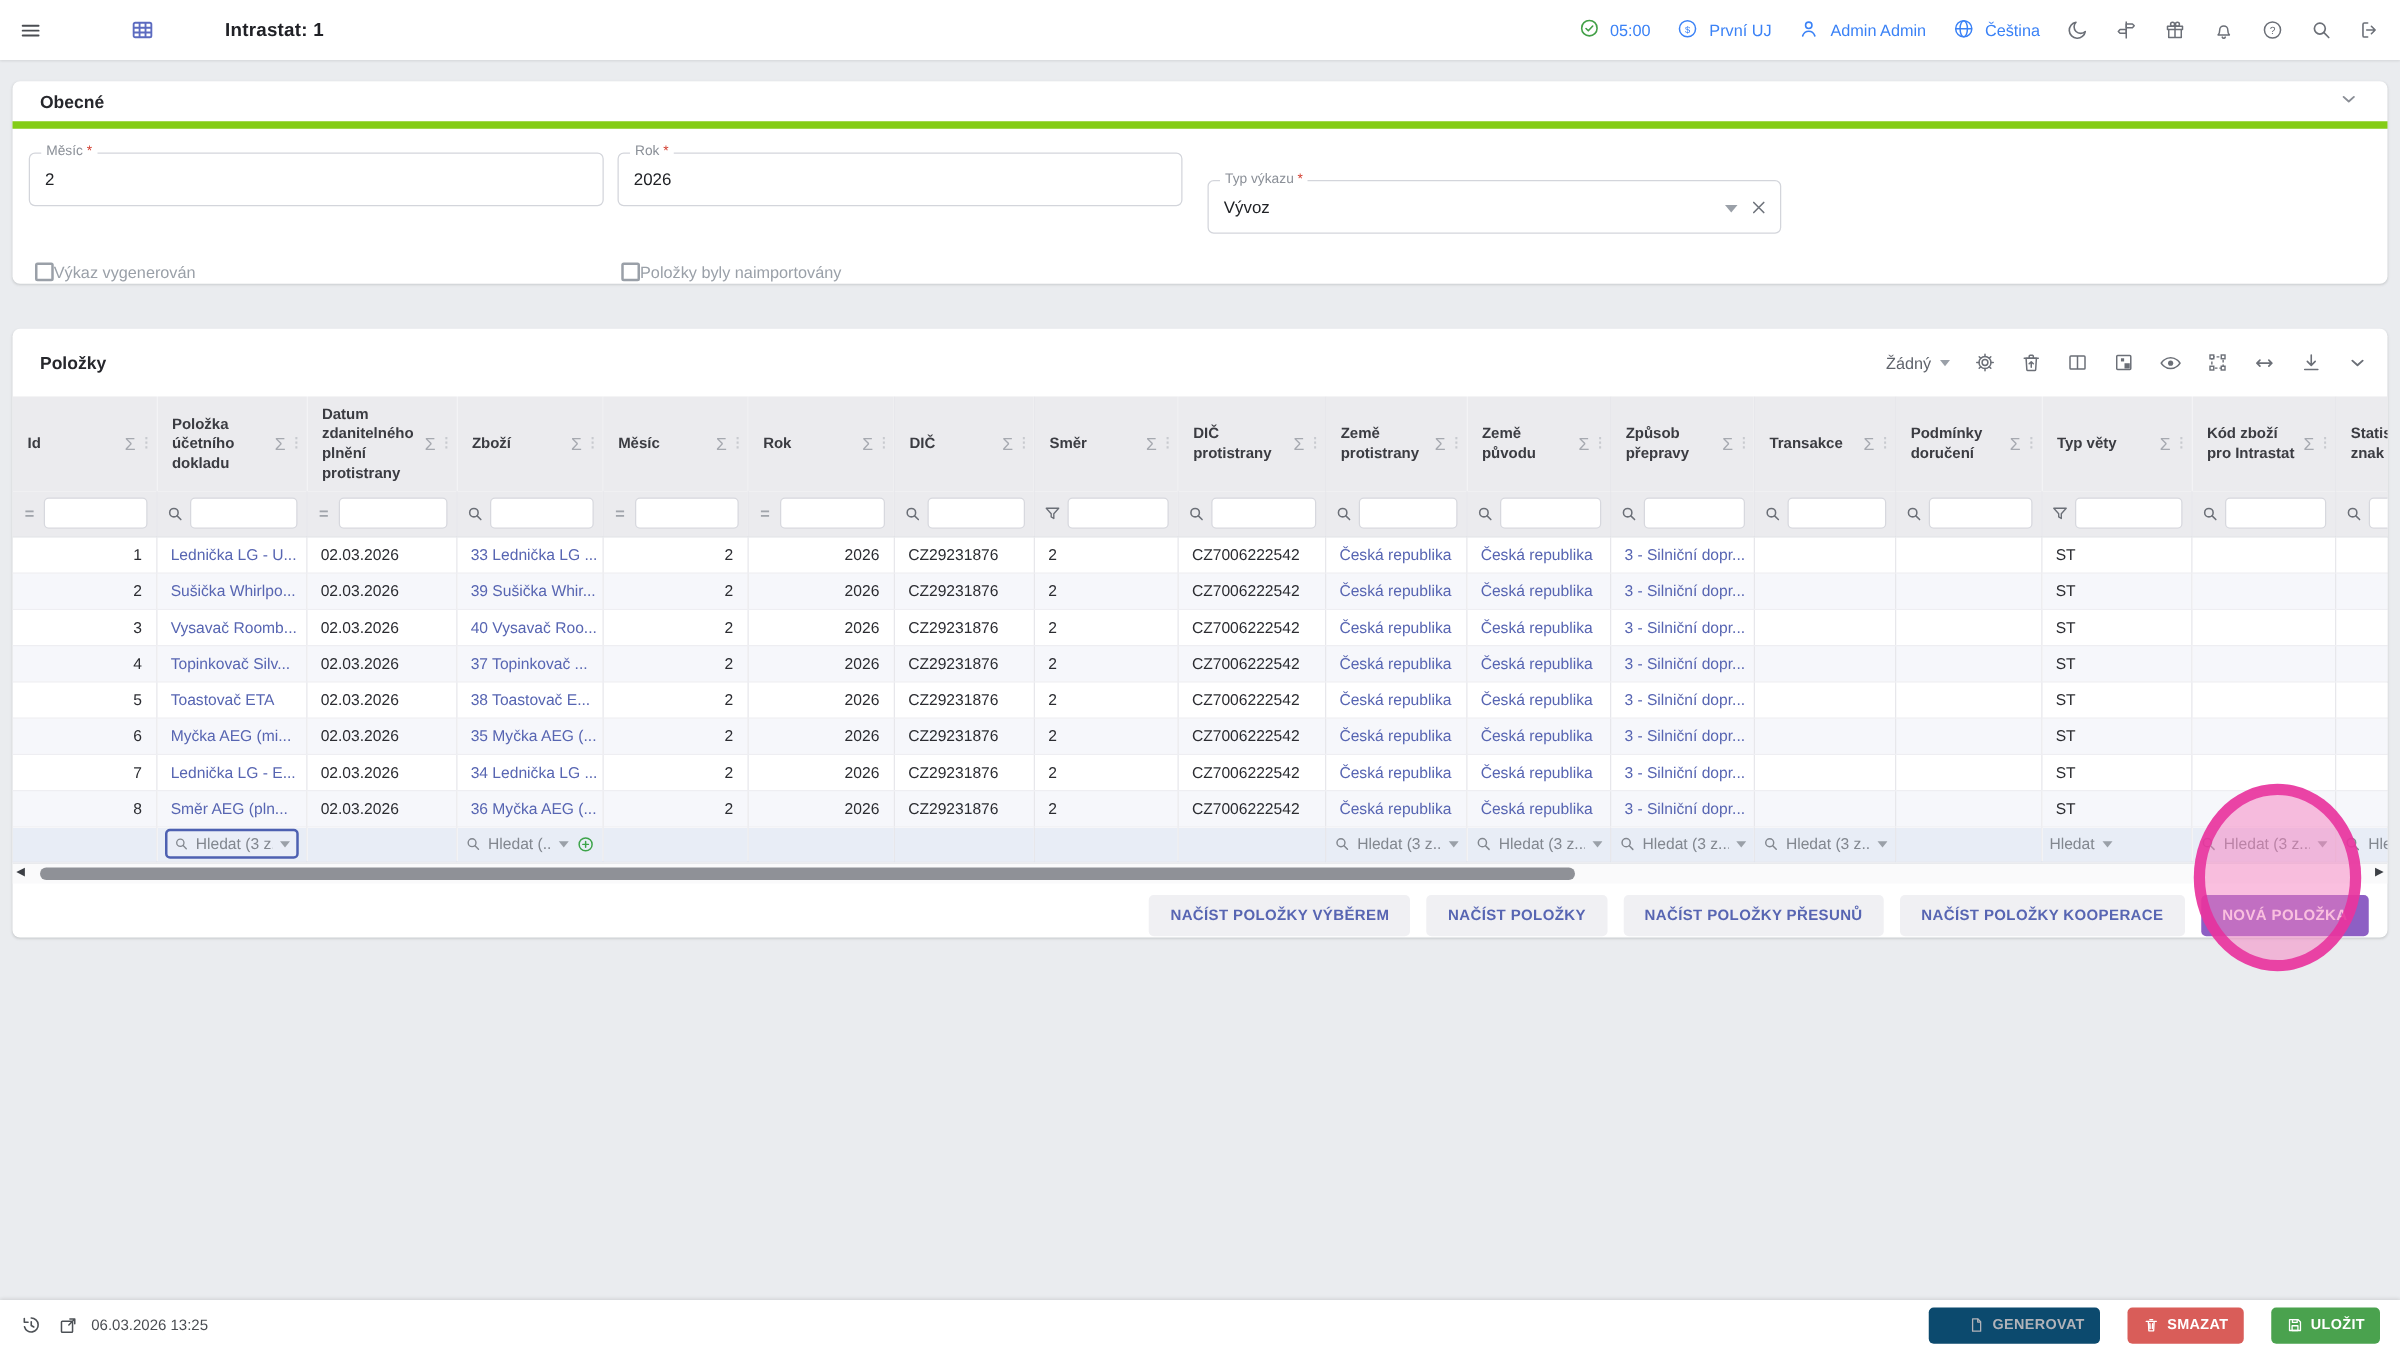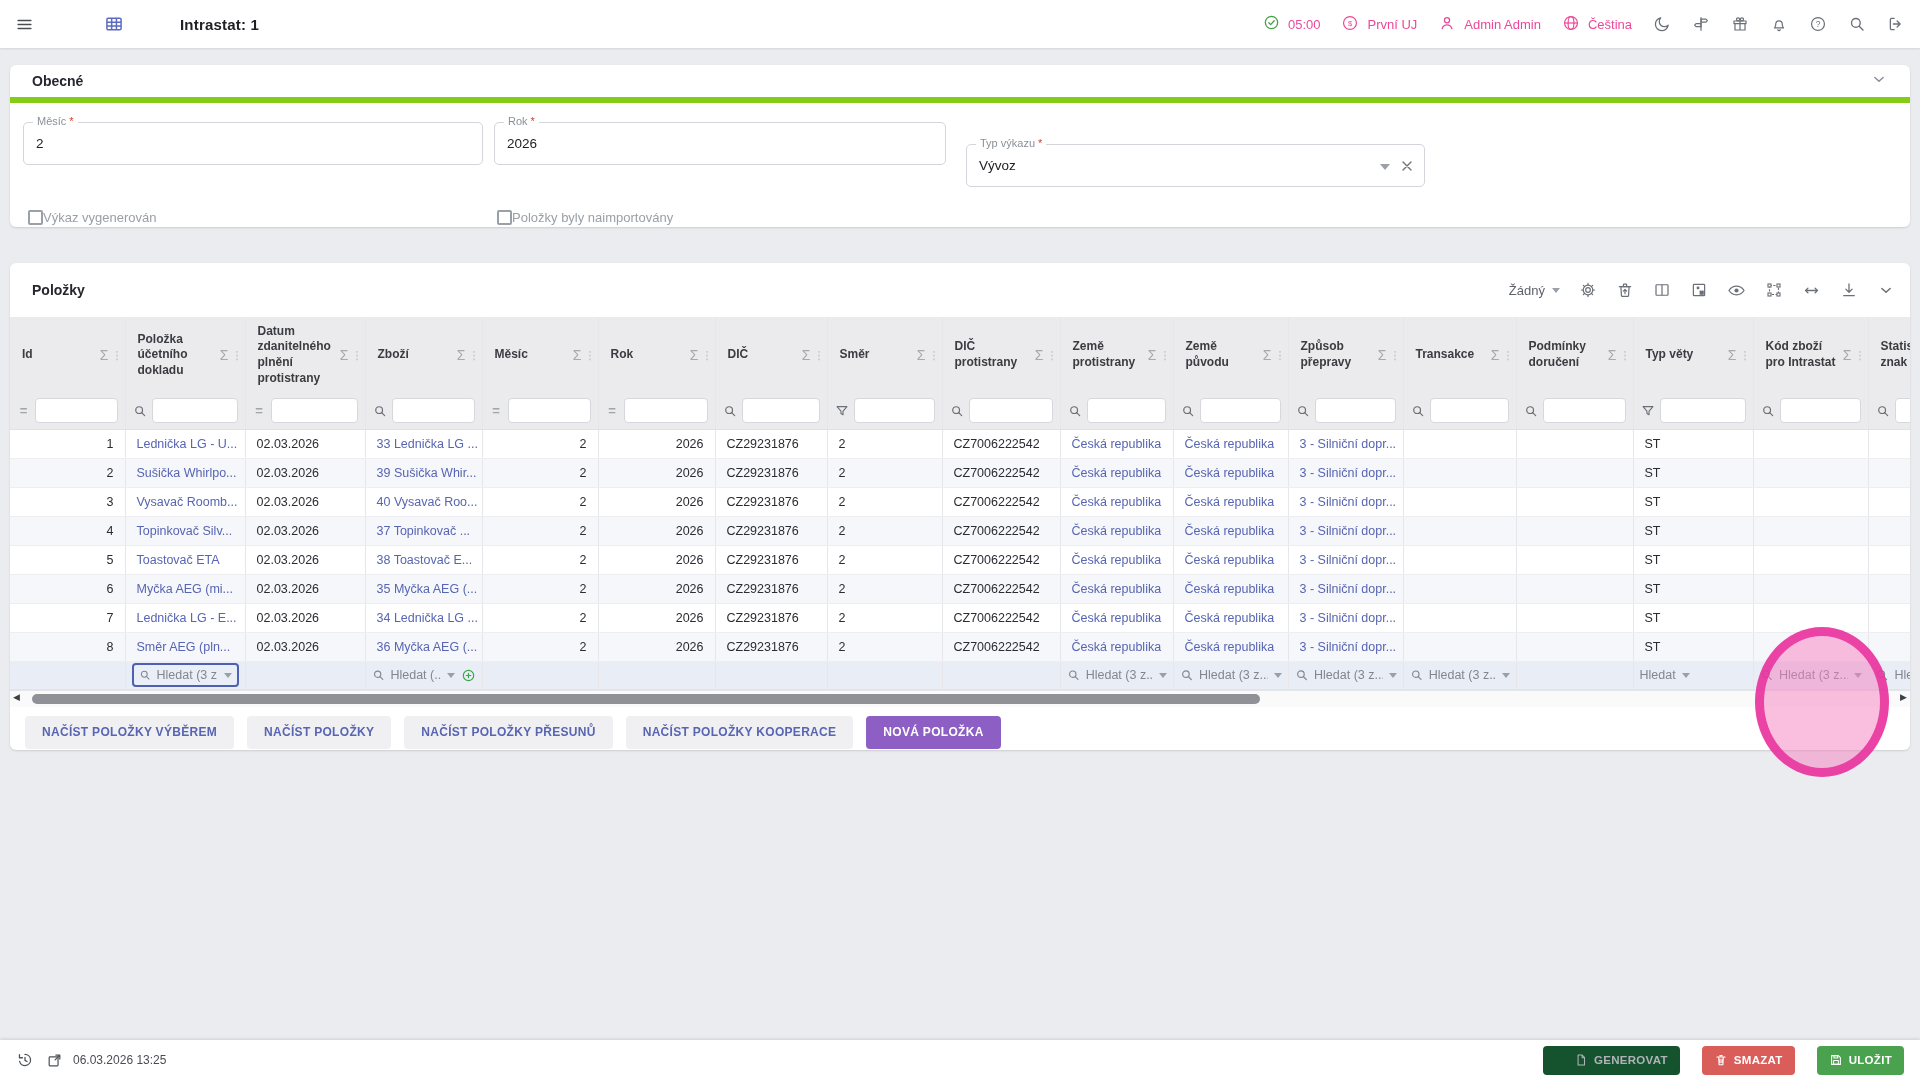--- a/index.html
+++ b/index.html
@@ -7,21 +7,21 @@
   body { font-family:"Liberation Sans",sans-serif; background:#eaecef; position:relative; }
   button { font-family:inherit; }
 
   
   .topbar { height:48px; background:#fff; display:flex; align-items:center; padding:0 15px; box-shadow:0 1px 2px rgba(0,0,0,.10); position:relative; z-index:5;gap:44px; }
   .icon-btn { background:none; border:none; color:#6b6f77; display:inline-flex; align-items:center; justify-content:center; cursor:pointer; padding:0; }
   .hamburger { color:#4a4d52; }
   .grid-icon { color:#5c6bc0; margin-left:26px; }
   .app-title { font-size:15px; font-weight:700; color:#202126; margin-left:12px; letter-spacing:.2px; }
   .topbar-right { margin-left:auto; display:flex; align-items:center; gap:21px; }
-  .tb-item { display:flex; align-items:center; gap:8px; font-size:13px; color:#ec4899; }
+  .tb-item { display:flex; align-items:center; gap:8px; font-size:13px; color:#3b82f6; }
   .check-icon { color:#43a047; }
 
   
   .page { padding:17px 10px 0; }
   .card { background:#fff; border-radius:6px; box-shadow:0 1px 2px rgba(60,64,67,.18); }
   .card-head { height:38px; display:flex; align-items:center; padding:0 22px; }
   .card-head h2 { font-size:14px; font-weight:700; color:#26272c; }
   .head-chevron { margin-left:auto; color:#8a8e96; }
 
   
@@ -72,35 +72,35 @@
   .combo .lbl { overflow:hidden; text-overflow:clip; }
   .combo.focused { border:2px solid #4d60b1; border-radius:4px; padding:0 5px; height:24px; background:#eaeef7; }
   .mini-caret { width:0; height:0; border-left:4.5px solid transparent; border-right:4.5px solid transparent; border-top:5.5px solid #9aa0a8; flex:none; }
   .plus-icon { color:#3da44a; flex:none; display:inline-flex; }
 
   .hscroll { height:17px; background:#fafafb; border-top:1px solid #e4e5e9; position:relative; }
   .thumb { position:absolute; left:22px; top:3px; width:1228px; height:10px; background:#8f9197; border-radius:5px; cursor:pointer; }
   .arr { position:absolute; top:1px; font-size:9px; color:#3c3f45; cursor:pointer; }
   .arr.l { left:3px; } .arr.r { right:3px; }
 
-  .actions { display:flex; gap:13px; padding:9px 15px 0; }
+  .actions { display:flex; justify-content:flex-end; gap:13px; padding:9px 15px 0; }
   .abtn { height:33px; border:none; border-radius:4px; background:#f0f0f3; color:#5765b2; font:700 12px "Liberation Sans",sans-serif; padding:0 17px; letter-spacing:.3px; cursor:pointer; white-space:nowrap; }
   .abtn.primary { background:#8d5fc4; color:#fff; }
 
   
   .annotation { position:absolute; left:1755px; top:627px; width:134px; height:150px; border:9px solid rgba(231,46,155,.85); border-radius:50%; background:rgba(246,128,192,.5); z-index:40; pointer-events:none; }
 
   
   .footer { position:absolute; left:0; bottom:0; width:100%; height:40px; background:#fff; box-shadow:0 -1px 3px rgba(0,0,0,.12); display:flex; align-items:center; padding:0 16px; z-index:10; }
   .footer .icon-btn { color:#4d5156; }
   .f-open { margin-left:12px; }
   .timestamp { font-size:12px; color:#4a4d52; margin-left:10px; }
   .fright { margin-left:auto; display:flex; gap:22px; }
   .fbtn { height:29px; border:none; border-radius:4px; display:flex; align-items:center; gap:6px; font:700 11.5px "Liberation Sans",sans-serif; padding:0 12px; color:#fff; cursor:pointer; letter-spacing:.3px; }
-  .fbtn.disabled { background:#14532d; color:#b2b3b9;padding-left:31px; }
+  .fbtn.disabled { background:#0c4a6e; color:#b2b3b9;padding-left:31px; }
   .fbtn.danger { background:#d95d59; }
   .fbtn.success { background:#4aa24e; }
 </style>
 </head>
 <body>
 
 <header class="topbar">
   <button class="icon-btn hamburger">
     <svg width="19" height="19" viewBox="0 0 24 24" fill="none" stroke="currentColor" stroke-width="2" stroke-linecap="round">
         <path d="M4 7h16M4 12h16M4 17h16"></path>

